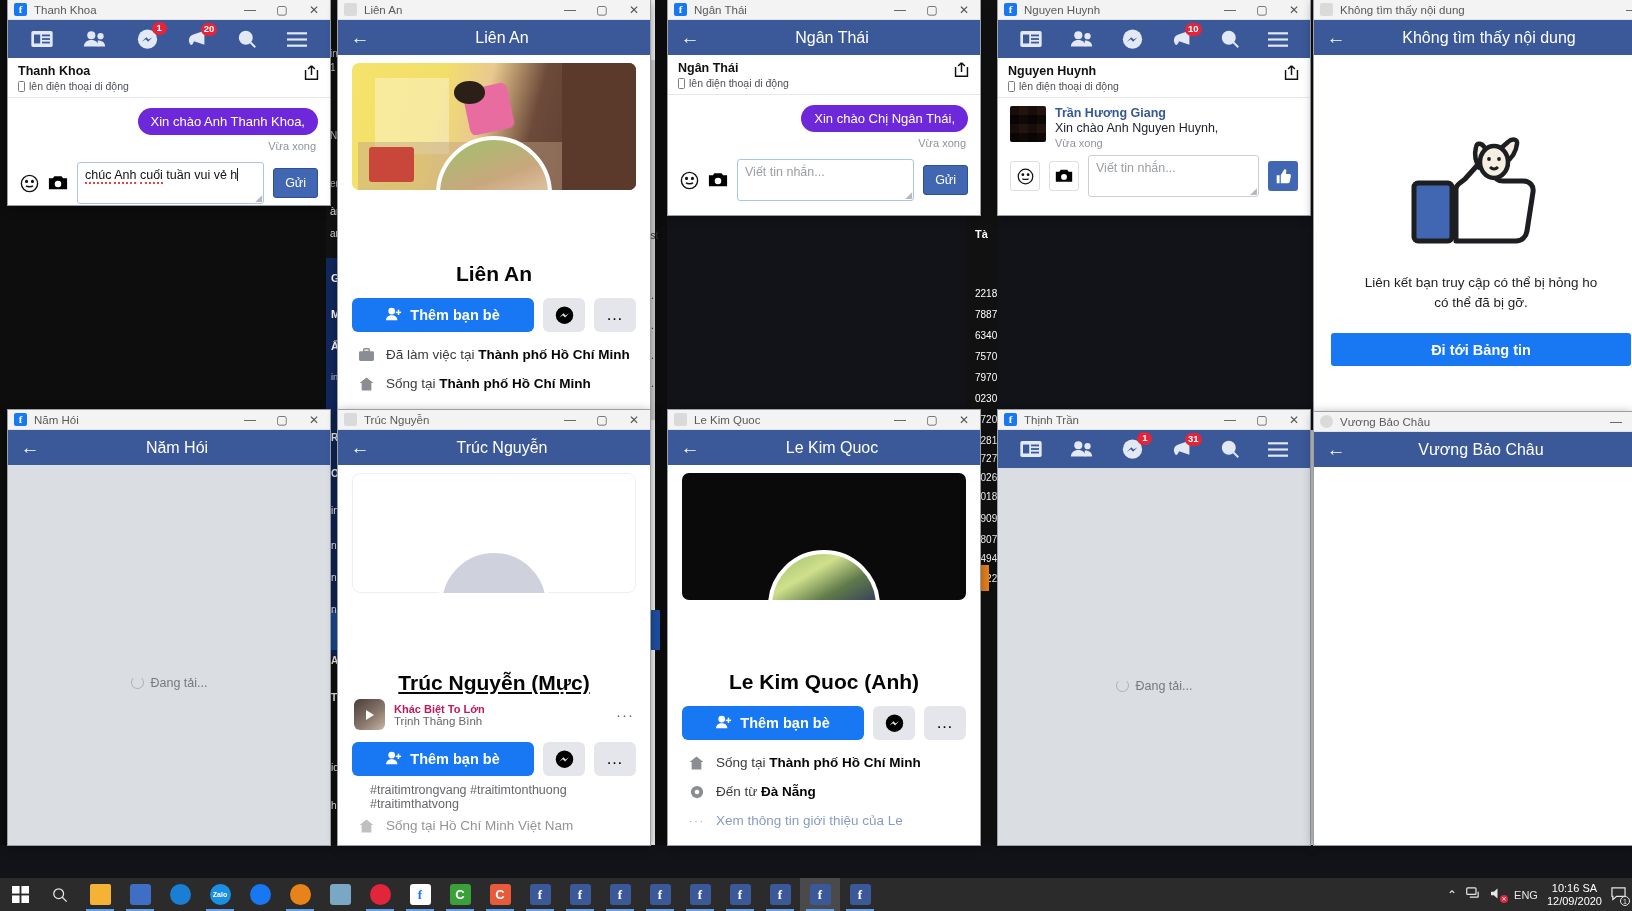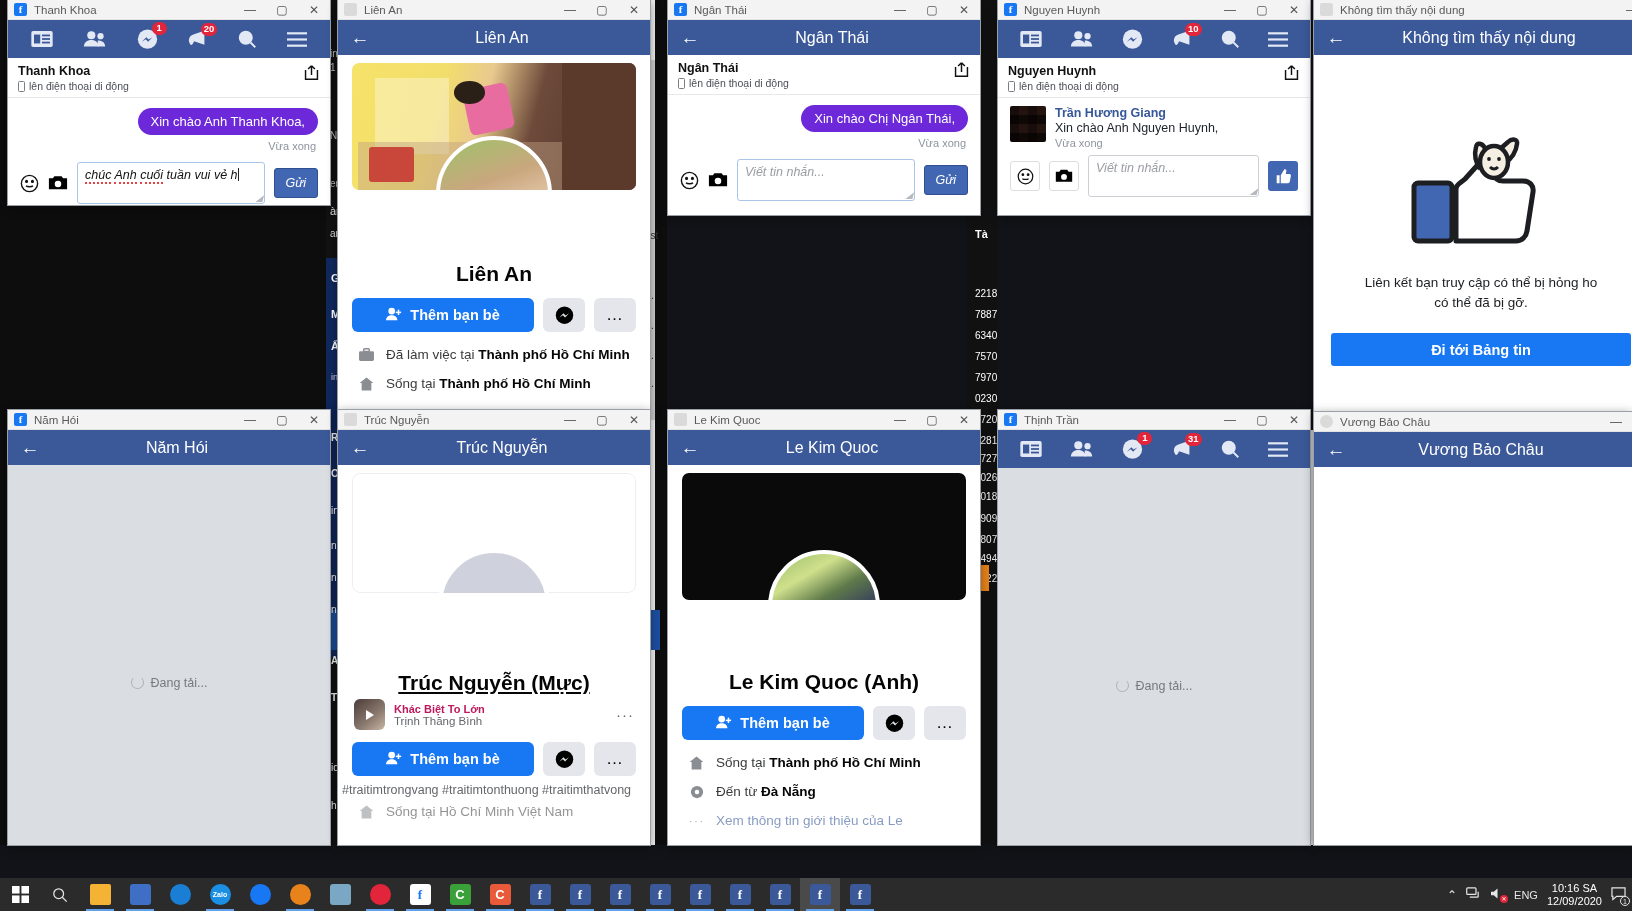--- a/index.html
+++ b/index.html
@@ -36,21 +36,21 @@
   
   .chat-head { padding:6px 10px 5px 10px; border-bottom:1px solid #e8e8e8; display:flex; align-items:flex-start; }
   .chat-head .nm { font-size:12.5px; font-weight:bold; color:#111; }
   .chat-head .sub { font-size:10.5px; color:#4b4f56; margin-top:2px; display:flex; align-items:center; gap:4px;}
   .phoneglyph { display:inline-block; width:7px; height:11px; border:1px solid #7a7d82; border-radius:1.5px; }
   .share { margin-left:auto; color:#111; }
   .bubble-row { padding:10px 12px 0 12px; display:flex; justify-content:flex-end; }
   .bubble { background:#6d28d9; color:#fff; border-radius:17px; padding:6px 13px; font-size:13px; max-width:85%;
             white-space:nowrap; overflow:hidden; }
   .timestamp { text-align:right; font-size:11px; color:#8d949e; padding:5px 14px 0 0; }
-  .composer { display:flex; align-items:center; gap:9px; padding:10px 12px 12px 12px;font-style:italic; }
+  .composer { display:flex; align-items:center; gap:9px; padding:10px 12px 12px 12px; }
   .cicon { color:#222; display:flex; align-items:center; justify-content:center; flex:0 0 auto; }
   .cicon.boxed { width:30px; height:30px; border:1px solid #dcdee2; border-radius:3px; background:#fff;}
   .msgbox { flex:1; height:42px; border:1px solid #a9c5e8; border-radius:3px; font-size:12.5px; color:#111;
             padding:5px 7px; position:relative; background:#fff; overflow:hidden; }
   .msgbox.placeholder { color:#9a9ea3; }
   .msgbox .grip { position:absolute; right:1px; bottom:0px; color:#b5b9bf; font-size:9px; }
   .spell { border-bottom:2px dotted #e34545; }
   .caret { display:inline-block; width:1px; height:13px; background:#222; vertical-align:-2px; }
   .sendbtn { background:#4267b2; color:#fff; border-radius:3px; font-size:12.5px; padding:7px 11px; flex:0 0 auto;
              border:1px solid #2f4f8f; }
@@ -63,21 +63,21 @@
   .avatar { position:absolute; left:50%; transform:translateX(-50%); border-radius:50%; border:4px solid #fff; overflow:hidden;}
   .prof-name { text-align:center; font-size:21px; font-weight:bold; color:#050505; }
   .actionrow { display:flex; gap:9px; padding:0 14px; }
   .btn-primary { flex:1; background:#1877f2; color:#fff; border-radius:6px; height:34px; display:flex; align-items:center;
                  justify-content:center; gap:8px; font-size:14.5px; font-weight:bold; }
   .btn-grey { width:42px; background:#e4e6eb; border-radius:6px; height:34px; display:flex; align-items:center;
               justify-content:center; }
   .inforow { display:flex; align-items:center; gap:11px; padding:7px 20px; font-size:13.5px; color:#3a3b3c; }
   .inforow b { color:#050505; }
   .inforow .gi { width:17px; display:flex; justify-content:center; color:#8a8d91; flex:0 0 auto;}
-  .hashtags { padding:7px 4px; font-size:12.5px; color:#65676b; }
+  .hashtags { padding:7px 32px; font-size:12.5px; color:#65676b; }
   .featured { display:flex; align-items:center; gap:9px; padding:4px 16px; }
   .featured .thumb { width:31px; height:31px; border-radius:6px; overflow:hidden; position:relative; flex:0 0 auto;}
   .featured .t1 { font-size:11px; font-weight:bold; color:#be185d; }
   .featured .t2 { font-size:11.5px; color:#65676b; }
   .featured .dots { margin-left:auto; color:#65676b; font-size:15px; letter-spacing:1px;}
 
   
   .loading-body { background:#dadee2; height:100%; display:flex; align-items:center; justify-content:center; }
   .loading-inner { display:flex; align-items:center; gap:7px; color:#76797d; font-size:12.5px; }
   .spinner { width:13px; height:13px; border:1.6px solid #aeb2b6; border-top-color:transparent; border-radius:50%; }

